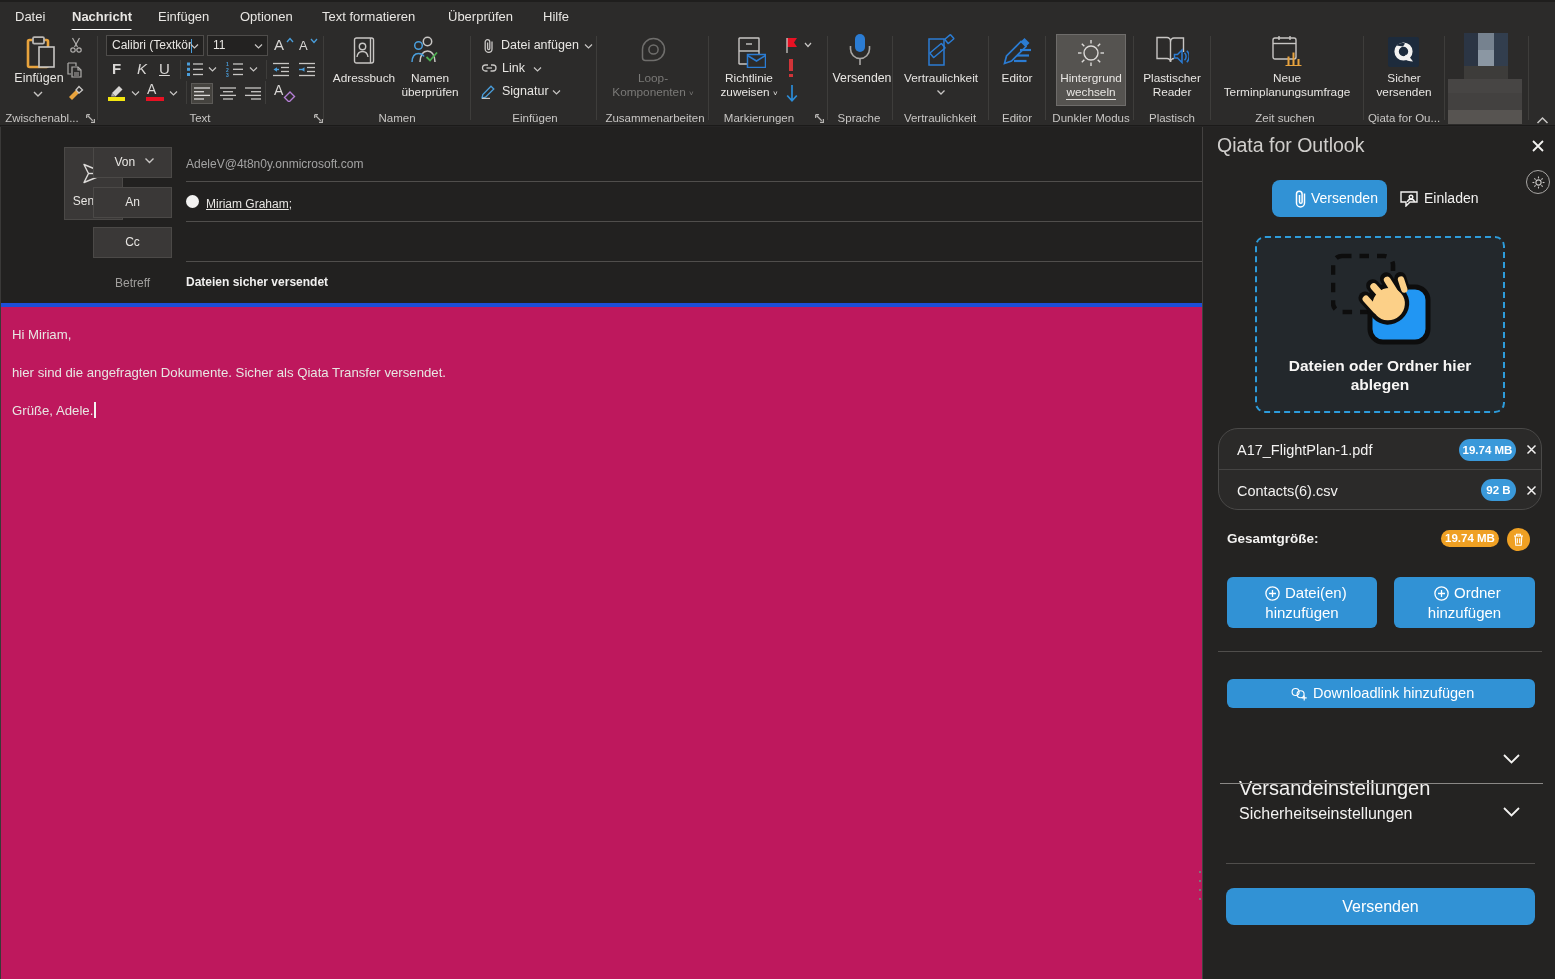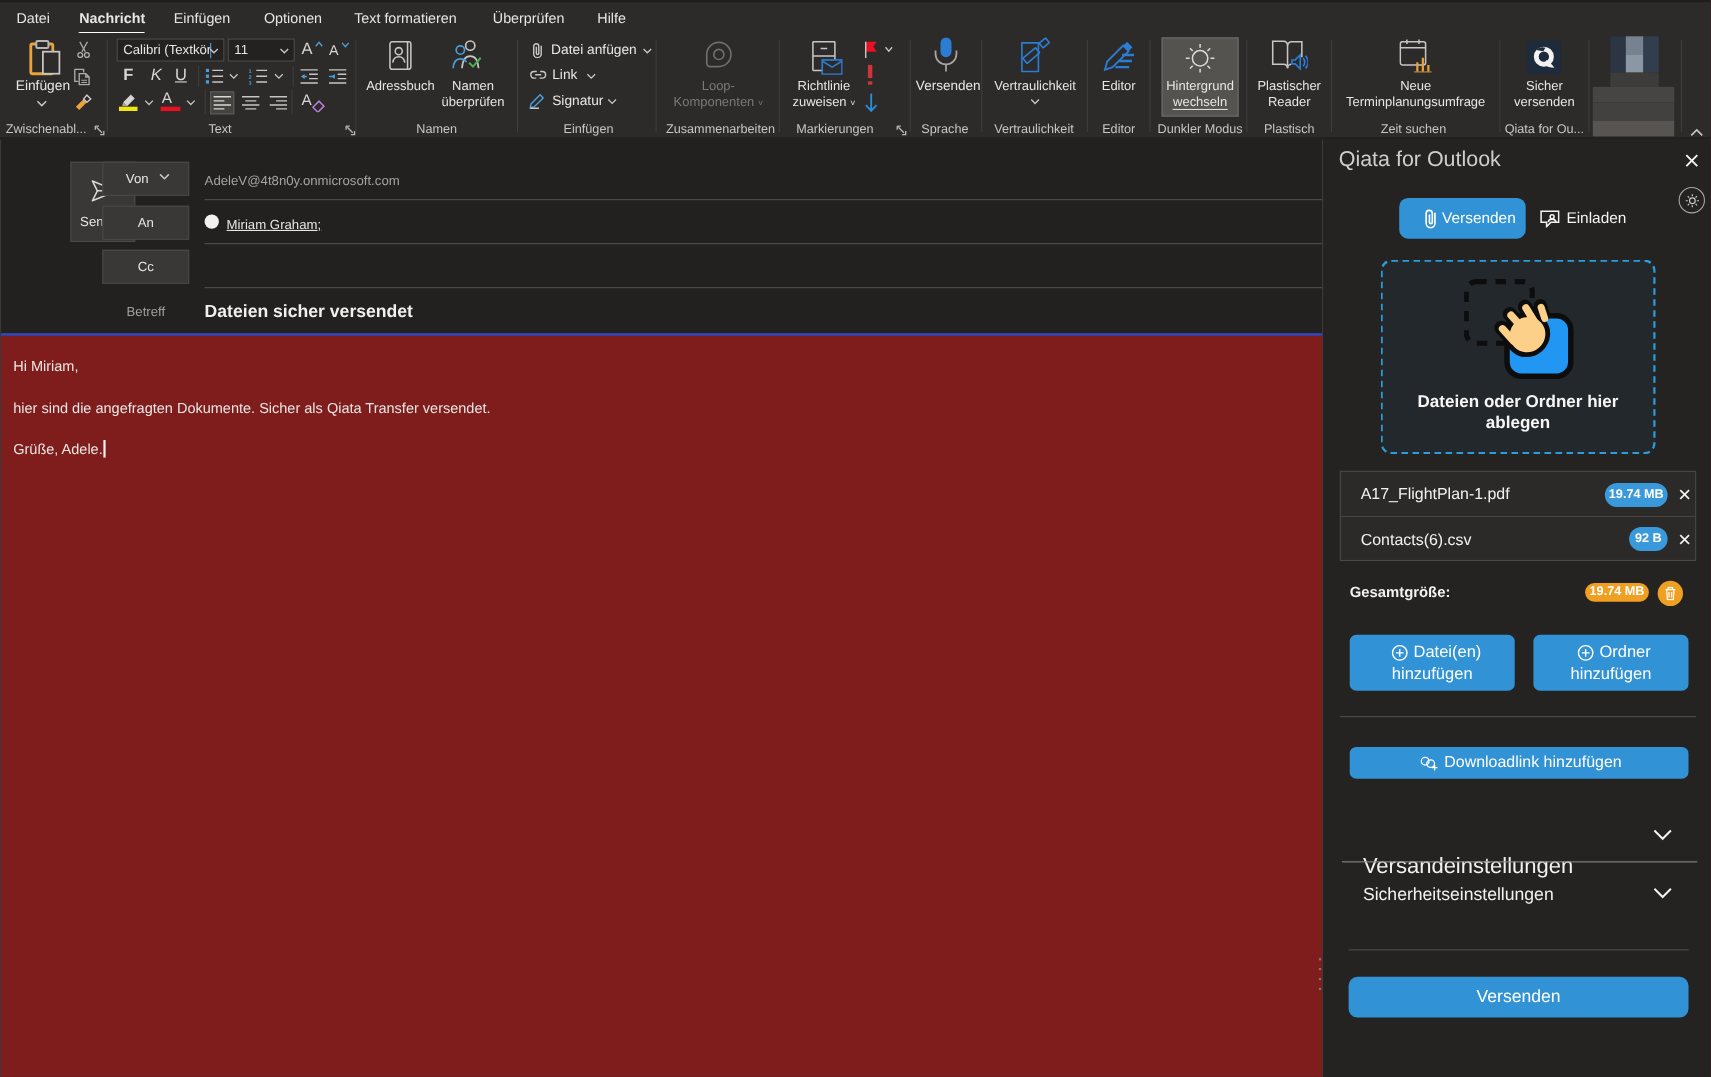--- a/index.html
+++ b/index.html
@@ -425,28 +425,28 @@
       <span style="font-size:12px; color:#e8e6e3; line-height:29px;">An</span>
     </div>
     <div class="abs" style="left:93px; top:100px; width:79px; height:31px; background:#3a3837; border:1px solid #4b4947; text-align:center;">
       <span style="font-size:12px; color:#e8e6e3; line-height:29px;">Cc</span>
     </div>
 
     <div class="abs" style="left:186px; top:30px; font-size:12px; color:#a3a3a3;">AdeleV@4t8n0y.onmicrosoft.com</div>
     <div class="abs" style="left:186px; top:68px; width:13px; height:13px; border-radius:50%; background:#f3f2f1;"></div>
     <div class="abs" style="left:206px; top:70px; font-size:12px; color:#e8e6e3; text-decoration:underline;">Miriam Graham<span style="text-decoration:none;">;</span></div>
     <div class="abs" style="left:115px; top:149px; font-size:12px; color:#a19f9d;">Betreff</div>
-    <div class="abs" style="left:186px; top:148px; font-size:16px; font-weight:bold; color:#f1f0ef;">Dateien sicher versendet</div>
+    <div class="abs" style="left:186px; top:148px; font-size:12px; font-weight:bold; color:#f1f0ef;">Dateien sicher versendet</div>
 
     <div class="abs" style="left:186px; top:54px; width:1016px; height:1px; background:#504e4c;"></div>
     <div class="abs" style="left:186px; top:94px; width:1016px; height:1px; background:#504e4c;"></div>
     <div class="abs" style="left:186px; top:134px; width:1016px; height:1px; background:#504e4c;"></div>
   </div>
 
-  <div id="mailbody" style="position:absolute; left:0; top:303px; width:1202px; height:676px; background:#7f1d1d; border-top:2px solid #1d4ed8;">
+  <div id="mailbody" style="position:absolute; left:0; top:303px; width:1202px; height:676px; background:#be185d; border-top:4px solid #1d4ed8;">
     <div class="abs" style="left:12px; top:20px; font-size:13.2px; color:#e8e6e3;">Hi Miriam,</div>
     <div class="abs" style="left:12px; top:58px; font-size:13.2px; color:#e8e6e3;">hier sind die angefragten Dokumente. Sicher als Qiata Transfer versendet.</div>
     <div class="abs" style="left:12px; top:95px; font-size:13.2px; color:#e8e6e3;">Grüße, Adele.<span style="display:inline-block; width:1.5px; height:16px; background:#f3f2f1; vertical-align:-3px; margin-left:1px;"></span></div>
   </div>
 
   <div id="vline" style="position:absolute; left:1202px; top:127px; width:1px; height:852px; background:#434140;"></div>
   <div style="position:absolute; left:0px; top:127px; width:1px; height:852px; background:#3a3938;"></div>
   <div style="position:absolute; left:1199px; top:871px; width:2px; height:2px; background:#7a7876;"></div>
   <div style="position:absolute; left:1199px; top:880px; width:2px; height:2px; background:#7a7876;"></div>
   <div style="position:absolute; left:1199px; top:889px; width:2px; height:2px; background:#7a7876;"></div>
@@ -505,21 +505,21 @@
             <rect x="-16.8" y="-15.5" width="6.8" height="22" rx="3.4"></rect>
             <rect x="-2.8" y="-19.5" width="6.8" height="24" rx="3.4"></rect>
             <rect x="11.2" y="-15.5" width="6.8" height="22" rx="3.4" transform="rotate(10 14 -9)"></rect>
             <rect x="22" y="-6.5" width="6.4" height="17" rx="3.2" transform="rotate(24 25 -2)"></rect>
           </g>
         </g>
       </svg>
       <div class="abs" style="left:0; top:118px; width:100%; text-align:center; font-size:15.5px; font-weight:bold; color:#f7f6f5; line-height:19px;">Dateien oder Ordner hier<br>ablegen</div>
     </div>
 
-    <div class="abs" style="left:15px; top:301px; width:324px; height:82px; background:#2b2a29; border:1px solid #4a4948; border-radius:0;">
+    <div class="abs" style="left:15px; top:301px; width:324px; height:82px; background:#2b2a29; border:1px solid #4a4948; border-radius:20px;">
       <div class="abs" style="left:18px; top:13px; font-size:14.5px; color:#f3f2f1;">A17_FlightPlan-1.pdf</div>
       <div class="abs" style="left:240px; top:10px; width:57px; height:22px; background:#3a99da; border-radius:11px; text-align:center; line-height:22px; font-size:11.5px; font-weight:bold; color:#fff;">19.74 MB</div>
       <svg class="abs" style="left:307px; top:15px;" width="11" height="11" viewBox="0 0 11 11">
           <path d="M1.5 1.5 L9.5 9.5 M9.5 1.5 L1.5 9.5" stroke="#f3f2f1" stroke-width="1.5"></path>
         </svg>
       <div class="abs" style="left:0px; top:40px; width:100%; height:1px; background:#454443;"></div>
       <div class="abs" style="left:18px; top:54px; font-size:14.5px; color:#f3f2f1;">Contacts(6).csv</div>
       <div class="abs" style="left:262px; top:50px; width:35px; height:22px; background:#3a99da; border-radius:11px; text-align:center; line-height:22px; font-size:11.5px; font-weight:bold; color:#fff;">92 B</div>
       <svg class="abs" style="left:307px; top:56px;" width="11" height="11" viewBox="0 0 11 11">
           <path d="M1.5 1.5 L9.5 9.5 M9.5 1.5 L1.5 9.5" stroke="#f3f2f1" stroke-width="1.5"></path>

